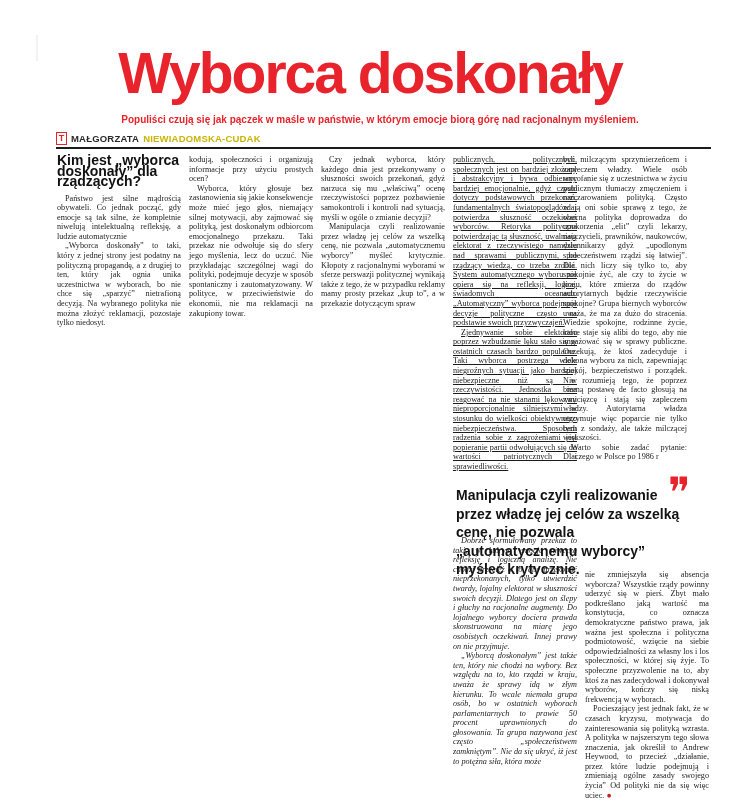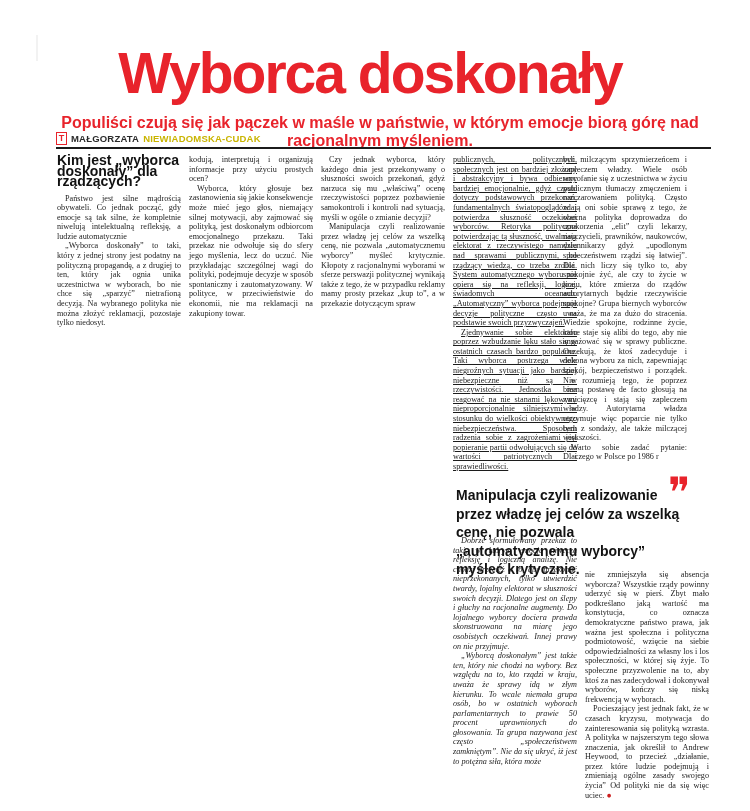--- a/index.html
+++ b/index.html
@@ -10,21 +10,21 @@
   .edge-artifact { position:absolute; left:36px; top:35px; width:2px; height:26px; background:#f2f2f2; }
 
   .title {
     position:absolute; left:0; right:10px; top:40px; text-align:center;
     font-family:"Liberation Sans", sans-serif; font-weight:bold;
     font-size:57px; letter-spacing:-2px; color:#e8232b; white-space:nowrap;
   }
   .lead {
     position:absolute; left:40px; right:30px; top:114px; text-align:center;
     font-family:"Liberation Sans", sans-serif; font-weight:bold;
-    font-size:16px; color:#e8232b;
+    font-size:10px; color:#e8232b;
   }
   .byline {
     position:absolute; left:56px; top:132px; height:13px;
     display:flex; align-items:center; gap:4px;
     font-family:"Liberation Sans", sans-serif; font-weight:bold; font-size:9.5px;
     color:#2a2a2a; letter-spacing:0.2px;
   }
   .t-icon {
     width:9px; height:11px; border:1.5px solid #e8232b; color:#e8232b;
     font-size:9px; line-height:11px; text-align:center; background:#fff;
@@ -83,21 +83,21 @@
 
   <div class="rule"></div>
 
   <div class="col" id="col1">
     <p class="intro-head">Kim jest „wyborca doskonały” dla rządzących?</p>
     <p class="ind">Państwo jest silne mądrością obywateli. Co jednak począć, gdy emocje są tak silne, że kompletnie niwelują intelektualną refleksję, a ludzie automatycznie</p>
     <p class="ind">„Wyborca doskonały” to taki, który z jednej strony jest podatny na polityczną propagandę, a z drugiej to ten, który jak ognia unika uczestnictwa w wyborach, bo nie chce się „sparzyć” nietrafioną decyzją. Na wybranego polityka nie można złożyć reklamacji, pozostaje tylko niedosyt.</p>
   </div>
 
   <div class="col" id="col2">
-    <p>kodują, interpretują i organizują informacje przy użyciu prostych ocen?</p>
+    <p>kodują, społeczności i organizują informacje przy użyciu prostych ocen?</p>
     <p class="ind">Wyborca, który głosuje bez zastanowienia się jakie konsekwencje może mieć jego głos, niemający silnej motywacji, aby zajmować się polityką, jest doskonałym odbiorcom emocjonalnego przekazu. Taki przekaz nie odwołuje się do sfery jego myślenia, lecz do uczuć. Nie przykładając szczególnej wagi do polityki, podejmuje decyzje w sposób spontaniczny i zautomatyzowany. W polityce, w przeciwieństwie do ekonomii, nie ma reklamacji na zakupiony towar.</p>
   </div>
 
   <div class="col" id="col3">
     <p class="ind">Czy jednak wyborca, który każdego dnia jest przekonywany o słuszności swoich przekonań, gdyż narzuca się mu „właściwą” ocenę rzeczywistości poprzez pozbawienie samokontroli i kontroli nad sytuacją, myśli w ogóle o zmianie decyzji?</p>
     <p class="ind">Manipulacja czyli realizowanie przez władzę jej celów za wszelką cenę, nie pozwala „automatycznemu wyborcy” myśleć krytycznie. Kłopoty z racjonalnymi wyborami w sferze perswazji politycznej wynikają także z tego, że w przypadku reklamy mamy prosty przekaz „kup to”, a w przekazie dotyczącym spraw</p>
   </div>
 
   <div class="col" id="col4">
     <p>publicznych, politycznych, społecznych jest on bardziej złożony i abstrakcyjny i bywa odbierany bardziej emocjonalnie, gdyż często dotyczy podstawowych przekonań, fundamentalnych światopoglądów i potwierdza słuszność oczekiwań wyborców. Retoryka polityczna potwierdzając tą słuszność, uwalniają elektorat z rzeczywistego namysłu nad sprawami publicznymi, bo rządzący wiedzą, co trzeba zrobić. System automatycznego wyboru nie opiera się na refleksji, logice, świadomych oceanach. „Automatyczny” wyborca podejmuje decyzje polityczne często na podstawie swoich przyzwyczajeń.</p>

